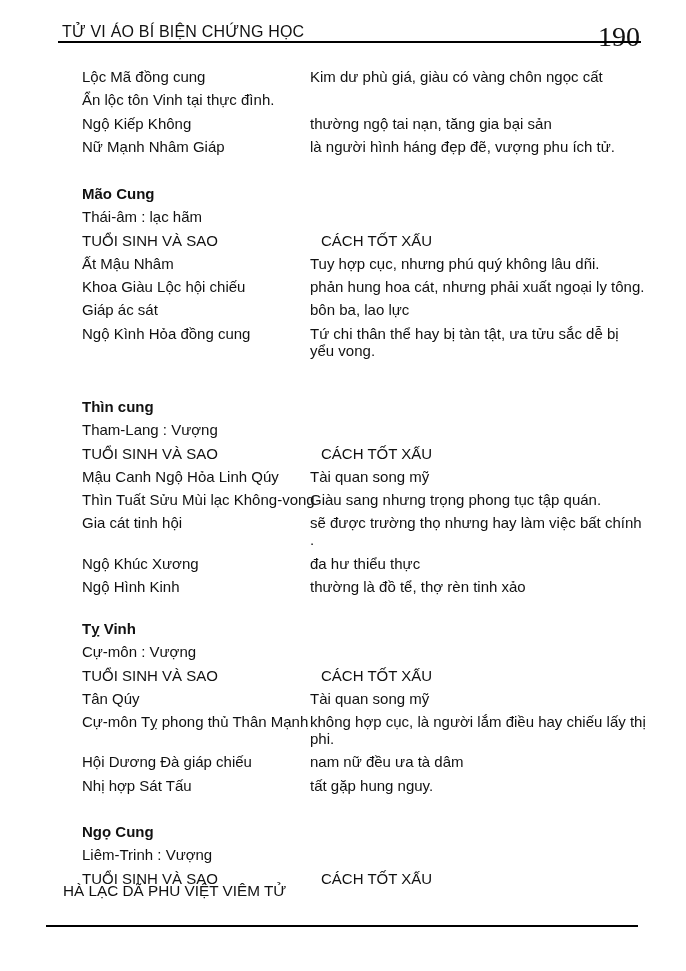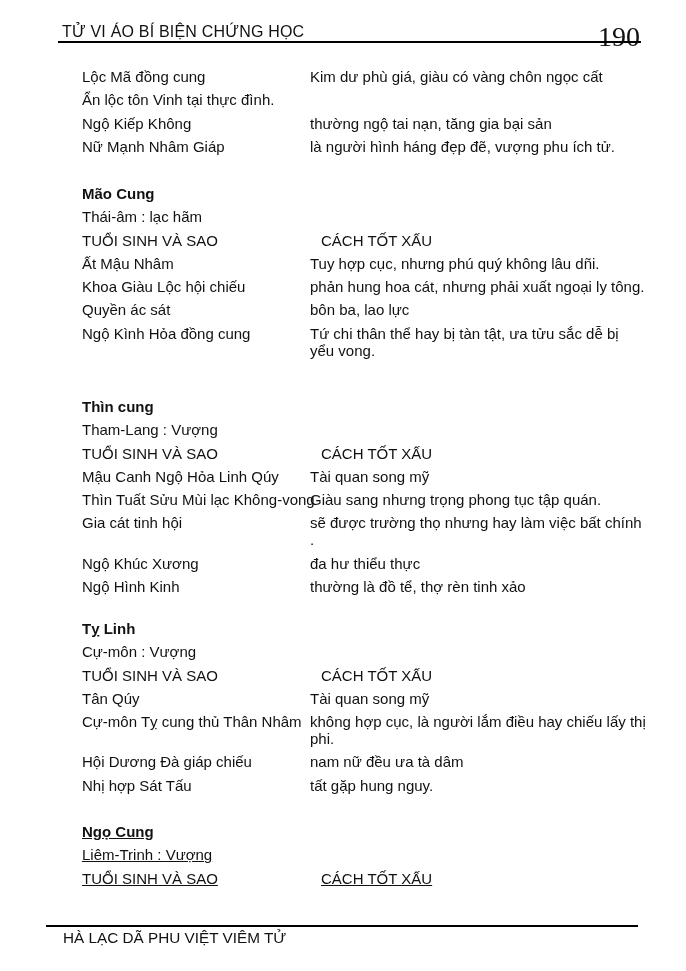--- a/index.html
+++ b/index.html
@@ -11,21 +11,21 @@
   #running-header{position:absolute;top:21px;left:62px;right:45px;height:22px;}
   #header-title{
     position:absolute;left:0;top:2px;font-size:16px;letter-spacing:.2px;white-space:nowrap;
   }
   #page-number{
     position:absolute;right:1px;top:0;font-family:"Liberation Serif",serif;font-size:28px;
   }
   #header-rule{position:absolute;top:41px;left:58px;width:583px;height:2px;background:#000;}
   
   #footer-rule{position:absolute;top:925px;left:46px;width:592px;height:2px;background:#000;}
-  #footer-text{position:absolute;top:929px;left:63px;font-size:15.3px;white-space:nowrap;}
+  #footer-text{position:absolute;top:882px;left:63px;font-size:15.3px;white-space:nowrap;}
   
   .section{position:absolute;left:82px;width:566px;}
   .line{min-height:17px;line-height:17px;font-size:15px;margin-bottom:6.3px;}
   .section-title{font-weight:bold;}
   .row{display:flex;align-items:flex-start;}
   .term{width:228px;flex:0 0 228px;white-space:nowrap;}
   .desc{width:336px;flex:0 0 336px;}
   .col-right-header{padding-left:11px;}
 </style>
 </head>
@@ -66,21 +66,21 @@
         </div>
         <div class="line row">
           <span class="term">Ất Mậu Nhâm</span>
           <span class="desc">Tuy hợp cục, nhưng phú quý không lâu dñi.</span>
         </div>
         <div class="line row">
           <span class="term">Khoa Giàu Lộc hội chiếu</span>
           <span class="desc">phản hung hoa cát, nhưng phải xuất ngoại ly tông.</span>
         </div>
         <div class="line row">
-          <span class="term">Quyền ác sát</span>
+          <span class="term">Giáp ác sát</span>
           <span class="desc">bôn ba, lao lực</span>
         </div>
         <div class="line row">
           <span class="term">Ngộ Kình Hỏa đồng cung</span>
           <span class="desc">Tứ chi thân thể hay bị tàn tật, ưa tửu sắc dễ bị yểu vong.</span>
         </div>
       </section>
       <section class="section" style="top: 398px;">
         <div class="line section-title">Thìn cung</div>
         <div class="line ">Tham-Lang : Vượng</div>
@@ -103,44 +103,44 @@
         <div class="line row">
           <span class="term">Ngộ Khúc Xương</span>
           <span class="desc">đa hư thiểu thực</span>
         </div>
         <div class="line row">
           <span class="term">Ngộ Hình Kinh</span>
           <span class="desc">thường là đồ tể, thợ rèn tinh xảo</span>
         </div>
       </section>
       <section class="section" style="top: 620px;">
-        <div class="line section-title">Tỵ Linh</div>
+        <div class="line section-title">Tỵ Vinh</div>
         <div class="line ">Cự-môn : Vượng</div>
         <div class="line row">
           <span class="term">TUỔI SINH VÀ SAO</span>
           <span class="desc col-right-header">CÁCH TỐT XẤU</span>
         </div>
         <div class="line row">
           <span class="term">Tân Qúy</span>
           <span class="desc">Tài quan song mỹ</span>
         </div>
         <div class="line row">
-          <span class="term">Cự-môn Tỵ cung thủ Thân Nhâm</span>
+          <span class="term">Cự-môn Tỵ phong thủ Thân Mạnh</span>
           <span class="desc">không hợp cục, là người lắm điều hay chiếu lấy thị phi.</span>
         </div>
         <div class="line row">
           <span class="term">Hội Dương Đà giáp chiếu</span>
           <span class="desc">nam nữ đều ưa tà dâm</span>
         </div>
         <div class="line row">
           <span class="term">Nhị hợp Sát Tấu</span>
           <span class="desc">tất gặp hung nguy.</span>
         </div>
       </section>
-      <section class="section" style="top: 823px; text-decoration: underline;">
+      <section class="section" style="top: 823px;">
         <div class="line section-title">Ngọ Cung</div>
         <div class="line ">Liêm-Trinh : Vượng</div>
         <div class="line row">
           <span class="term">TUỔI SINH VÀ SAO</span>
           <span class="desc col-right-header">CÁCH TỐT XẤU</span>
         </div>
       </section>
     </main>
 
   <div id="footer-rule"></div>

